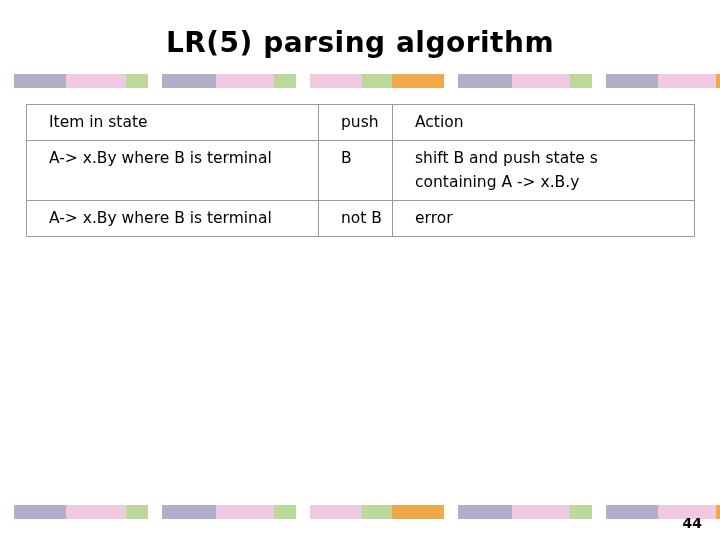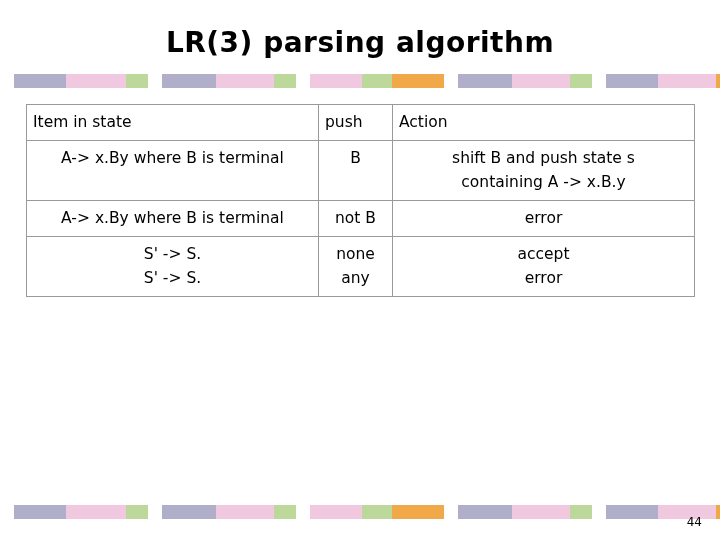--- a/index.html
+++ b/index.html
@@ -64,48 +64,48 @@
   }
   table.lr-table {
     border-collapse: collapse;
     width: 668px;
     table-layout: fixed;
     font-size: 15.5px;
     color: #000000;
   }
   table.lr-table td {
     border: 1px solid #9a9a9a;
-    padding: 5px 6px 6px 6px;
+    padding: 5px 6px 6px 22px;
     vertical-align: top;
     line-height: 1.55;
     font-family: "DejaVu Sans", sans-serif;
   }
   .col-item   { width: 292px; }
   .col-token  { width: 74px; }
   .col-action { width: 302px; }
 
-  .cell-line { display: block; white-space: pre; text-align: center; }
+  .cell-line { display: block; white-space: pre; }
 
   
   .page-num {
     position: absolute;
     right: 18px;
     top: 515px;
-    font-size: 12px;
-    font-weight: normal;
+    font-size: 14px;
+    font-weight: bold;
     color: #000000;
     font-family: "DejaVu Sans", sans-serif;
   }
 </style>
 </head>
 <body>
 
 <div class="slide">
 
-  <div class="slide-title">LR(3) parsing algorithm</div>
+  <div class="slide-title">LR(5) parsing algorithm</div>
 
   <div class="band band-top">
       <div class="band-group">
         <div class="seg" style="background: rgb(176, 174, 200); width: 52px;"></div>
         <div class="seg" style="background: rgb(240, 200, 224); width: 60px;"></div>
         <div class="seg" style="background: rgb(188, 216, 154); width: 22px;"></div>
       </div>
       <div class="band-group">
         <div class="seg" style="background: rgb(176, 174, 200); width: 54px;"></div>
         <div class="seg" style="background: rgb(240, 200, 224); width: 58px;"></div>
@@ -161,34 +161,20 @@
           </td>
           <td>
             <span class="cell-line">not B</span>
           </td>
           <td>
             <span class="cell-line">error</span>
           </td>
         </tr>
 
 
-        <tr>
-          <td>
-            <span class="cell-line">S' -&gt; S.</span>
-            <span class="cell-line">S' -&gt; S.</span>
-          </td>
-          <td>
-            <span class="cell-line">none</span>
-            <span class="cell-line">any</span>
-          </td>
-          <td>
-            <span class="cell-line">accept</span>
-            <span class="cell-line">error</span>
-          </td>
-        </tr>
       </tbody>
     </table>
   </div>
 
   <div class="band band-bottom">
       <div class="band-group">
         <div class="seg" style="background: rgb(176, 174, 200); width: 52px;"></div>
         <div class="seg" style="background: rgb(240, 200, 224); width: 60px;"></div>
         <div class="seg" style="background: rgb(188, 216, 154); width: 22px;"></div>
       </div>

